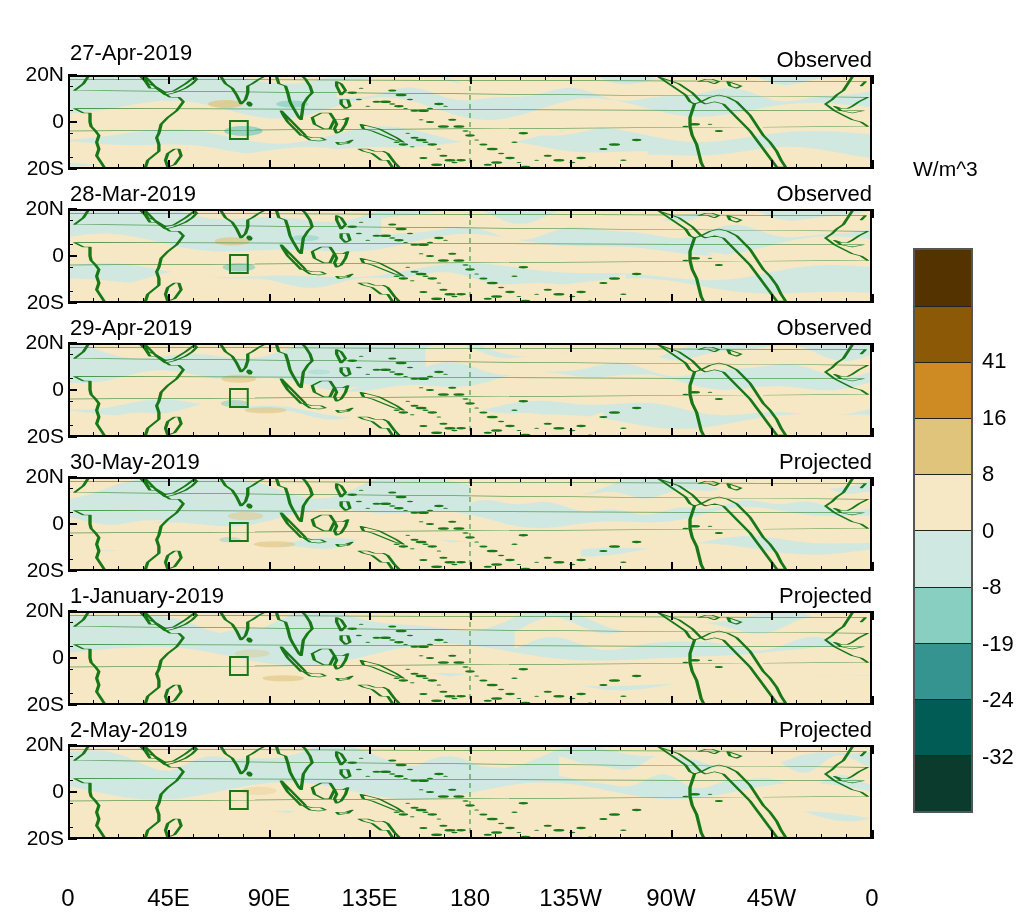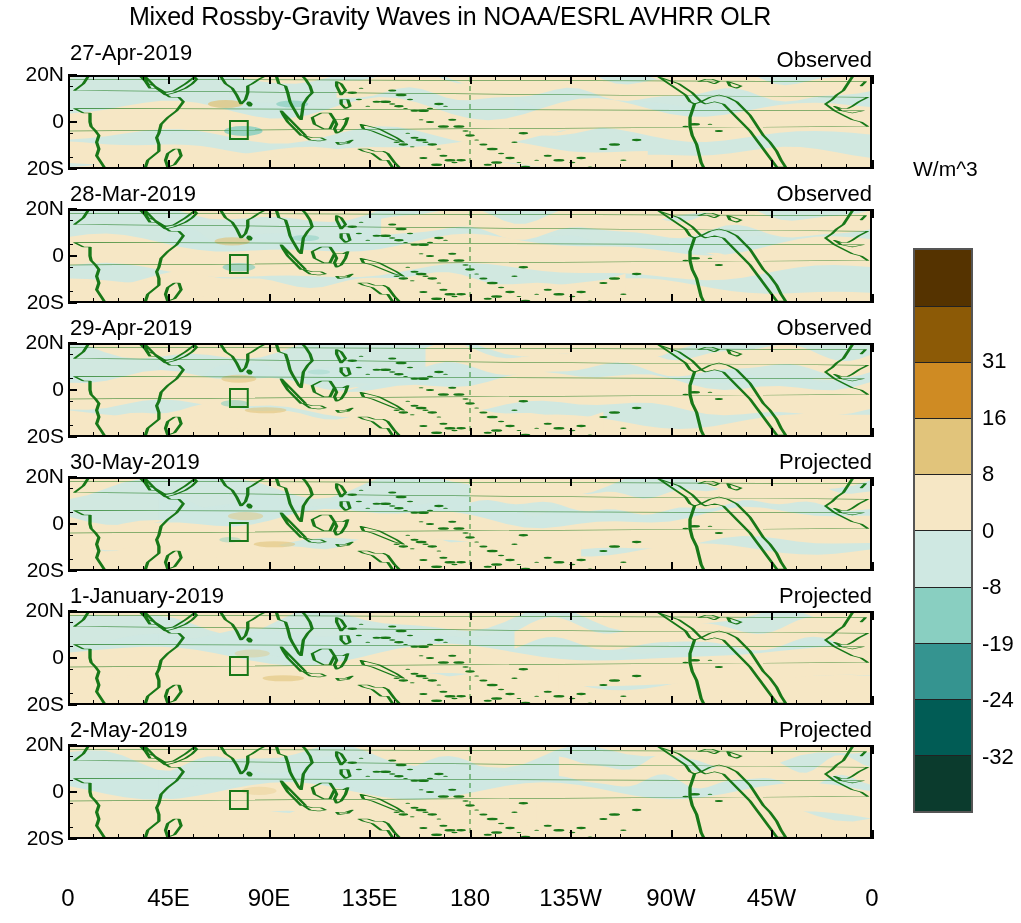--- a/index.html
+++ b/index.html
@@ -39,21 +39,20 @@
   .cband{width:100%;box-sizing:border-box;}
   .cband+.cband{border-top:1px solid #222;}
   .cbtick{position:absolute;left:982px;font-size:22px;white-space:nowrap;
           transform:translateY(-50%);}
 </style>
 </head>
 <body>
 
 <div class="fig">
 
-  <div id="title">Mixed Rossby-Gravity Waves in NOAA/ESRL AVHRR OLR</div>
 
   <div id="panels-host">
       <div class="date-lab" style="top: 40px;">27-Apr-2019</div>
       <div class="stat-lab" style="top: 47px;">Observed</div>
       <div class="panel" style="top: 75px; height: 94px;">
         <svg viewBox="0 0 100 100" preserveAspectRatio="none" shape-rendering="geometricPrecision">
           <rect x="0" y="0" width="100" height="100" fill="#f6e7c5"></rect>
           <path d="M0.00,0.93 L2.17,-2.69 L4.35,-5.59 L6.52,-7.49 L8.70,-8.46 L10.87,-8.68 L13.04,-8.27 L15.22,-7.13 L17.39,-5.11 L19.57,-2.16 L21.74,1.41 L23.91,4.88 L26.09,7.21 L28.26,7.38 L30.43,4.86 L32.61,-0.15 L34.78,-6.52 L36.96,-12.51 L39.13,-16.21 L41.30,-16.25 L43.48,-12.27 L45.65,-5.17 L47.83,3.07 L50.00,10.02 L52.17,13.54 L54.35,12.48 L56.52,7.08 L58.70,-1.05 L60.87,-9.49 L63.04,-15.76 L65.22,-18.09 L67.39,-15.96 L69.57,-10.23 L71.74,-2.76 L73.91,4.21 L76.09,8.77 L78.26,9.94 L80.43,7.79 L82.61,3.36 L84.78,-1.85 L86.96,-6.40 L89.13,-9.31 L91.30,-10.31 L93.48,-9.67 L95.65,-7.98 L97.83,-5.81 L100.00,-3.53 L100.00,41.68 L97.83,39.85 L95.65,38.12 L93.48,36.76 L91.30,36.25 L89.13,37.05 L86.96,39.38 L84.78,43.02 L82.61,47.19 L80.43,50.73 L78.26,52.45 L76.09,51.52 L73.91,47.86 L71.74,42.29 L69.57,36.31 L67.39,31.73 L65.22,30.03 L63.04,31.89 L60.87,36.91 L58.70,43.66 L56.52,50.17 L54.35,54.48 L52.17,55.33 L50.00,52.52 L47.83,46.96 L45.65,40.36 L43.48,34.69 L41.30,31.50 L39.13,31.53 L36.96,34.49 L34.78,39.28 L32.61,44.38 L30.43,48.38 L28.26,50.41 L26.09,50.26 L23.91,48.40 L21.74,45.63 L19.57,42.77 L17.39,40.41 L15.22,38.79 L13.04,37.88 L10.87,37.55 L8.70,37.74 L6.52,38.51 L4.35,40.03 L2.17,42.35 L0.00,45.25 Z" fill="#cfe8e2" opacity="0.95"></path>
           <path d="M0.00,65.33 L2.17,63.73 L4.35,60.01 L6.52,55.31 L8.70,51.07 L10.87,48.39 L13.04,47.62 L15.22,48.21 L17.39,49.01 L19.57,48.85 L21.74,47.07 L23.91,43.89 L26.09,40.32 L28.26,37.71 L30.43,37.20 L32.61,39.19 L34.78,43.15 L36.96,47.83 L39.13,51.83 L41.30,54.13 L43.48,54.59 L45.65,53.88 L47.83,53.20 L50.00,53.67 L52.17,55.79 L54.35,59.19 L56.52,62.75 L58.70,65.10 L60.87,65.20 L63.04,62.83 L65.22,58.68 L67.39,54.06 L69.57,50.35 L71.74,48.41 L73.91,48.24 L76.09,49.03 L78.26,49.55 L80.43,48.75 L82.61,46.29 L84.78,42.71 L86.96,39.21 L89.13,37.16 L91.30,37.47 L93.48,40.20 L95.65,44.50 L97.83,49.01 L100.00,52.41 L100.00,89.68 L97.83,86.96 L95.65,83.35 L93.48,79.91 L91.30,77.73 L89.13,77.48 L86.96,79.12 L84.78,81.92 L82.61,84.78 L80.43,86.75 L78.26,87.39 L76.09,86.98 L73.91,86.35 L71.74,86.48 L69.57,88.03 L67.39,90.99 L65.22,94.69 L63.04,98.01 L60.87,99.91 L58.70,99.83 L56.52,97.95 L54.35,95.10 L52.17,92.38 L50.00,90.68 L47.83,90.31 L45.65,90.85 L43.48,91.42 L41.30,91.06 L39.13,89.21 L36.96,86.02 L34.78,82.27 L32.61,79.10 L30.43,77.51 L28.26,77.92 L26.09,80.00 L23.91,82.87 L21.74,85.41 L19.57,86.83 L17.39,86.96 L15.22,86.31 L13.04,85.85 L10.87,86.46 L8.70,88.60 L6.52,92.00 L4.35,95.76 L2.17,98.73 L0.00,100.01 Z" fill="#cfe8e2" opacity="0.95"></path>
           <path d="M55.56,21.64 L56.52,25.49 L57.49,30.21 L58.45,34.74 L59.42,37.97 L60.39,39.10 L61.35,37.83 L62.32,34.48 L63.29,29.92 L64.25,25.24 L65.22,21.50 L66.18,19.38 L67.15,19.06 L68.12,20.24 L69.08,22.27 L70.05,24.46 L71.01,26.28 L71.98,27.55 L72.95,28.41 L73.91,29.22 L74.88,30.30 L75.85,31.76 L76.81,33.39 L77.78,34.66 L78.74,34.96 L79.71,33.77 L80.68,30.98 L81.64,26.93 L82.61,22.43 L83.57,18.55 L84.54,16.29 L85.51,16.30 L86.47,18.63 L87.44,22.77 L88.41,27.73 L89.37,32.33 L90.34,35.59 L91.30,36.94 L92.27,36.36 L93.24,34.32 L94.20,31.58 L95.17,28.91 L96.14,26.84 L97.10,25.54 L98.07,24.82 L99.03,24.29 L100.00,23.63 L100.00,49.40 L99.03,49.93 L98.07,50.35 L97.10,50.93 L96.14,51.97 L95.17,53.63 L94.20,55.76 L93.24,57.95 L92.27,59.59 L91.30,60.05 L90.34,58.98 L89.37,56.37 L88.41,52.68 L87.44,48.72 L86.47,45.41 L85.51,43.54 L84.54,43.54 L83.57,45.34 L82.61,48.45 L81.64,52.04 L80.68,55.28 L79.71,57.52 L78.74,58.47 L77.78,58.23 L76.81,57.21 L75.85,55.91 L74.88,54.74 L73.91,53.88 L72.95,53.23 L71.98,52.54 L71.01,51.53 L70.05,50.07 L69.08,48.32 L68.12,46.69 L67.15,45.75 L66.18,46.00 L65.22,47.70 L64.25,50.70 L63.29,54.44 L62.32,58.09 L61.35,60.76 L60.39,61.78 L59.42,60.88 L58.45,58.29 L57.49,54.67 L56.52,50.89 L55.56,47.82 Z" fill="#cfe8e2" opacity="0.95"></path>
@@ -1185,21 +1184,21 @@
       <div class="cband" style="background: rgb(225, 196, 123); height: 10%;"></div>
       <div class="cband" style="background: rgb(246, 231, 197); height: 10%;"></div>
       <div class="cband" style="background: rgb(207, 232, 226); height: 10%;"></div>
       <div class="cband" style="background: rgb(137, 207, 193); height: 10%;"></div>
       <div class="cband" style="background: rgb(53, 148, 144); height: 10%;"></div>
       <div class="cband" style="background: rgb(1, 92, 85); height: 10%;"></div>
       <div class="cband" style="background: rgb(11, 59, 45); height: 10%;"></div>
     </div>
   <div id="cbticks-host">
       <div class="cbtick" style="top: 309px; margin-left: 40px;">32</div>
-      <div class="cbtick" style="top: 361px;">31</div>
+      <div class="cbtick" style="top: 361px;">41</div>
       <div class="cbtick" style="top: 417.5px;">16</div>
       <div class="cbtick" style="top: 474px;">8</div>
       <div class="cbtick" style="top: 530.5px;">0</div>
       <div class="cbtick" style="top: 587px;">-8</div>
       <div class="cbtick" style="top: 643.5px;">-19</div>
       <div class="cbtick" style="top: 700px;">-24</div>
       <div class="cbtick" style="top: 756.5px;">-32</div>
     </div>
 
 </div>

